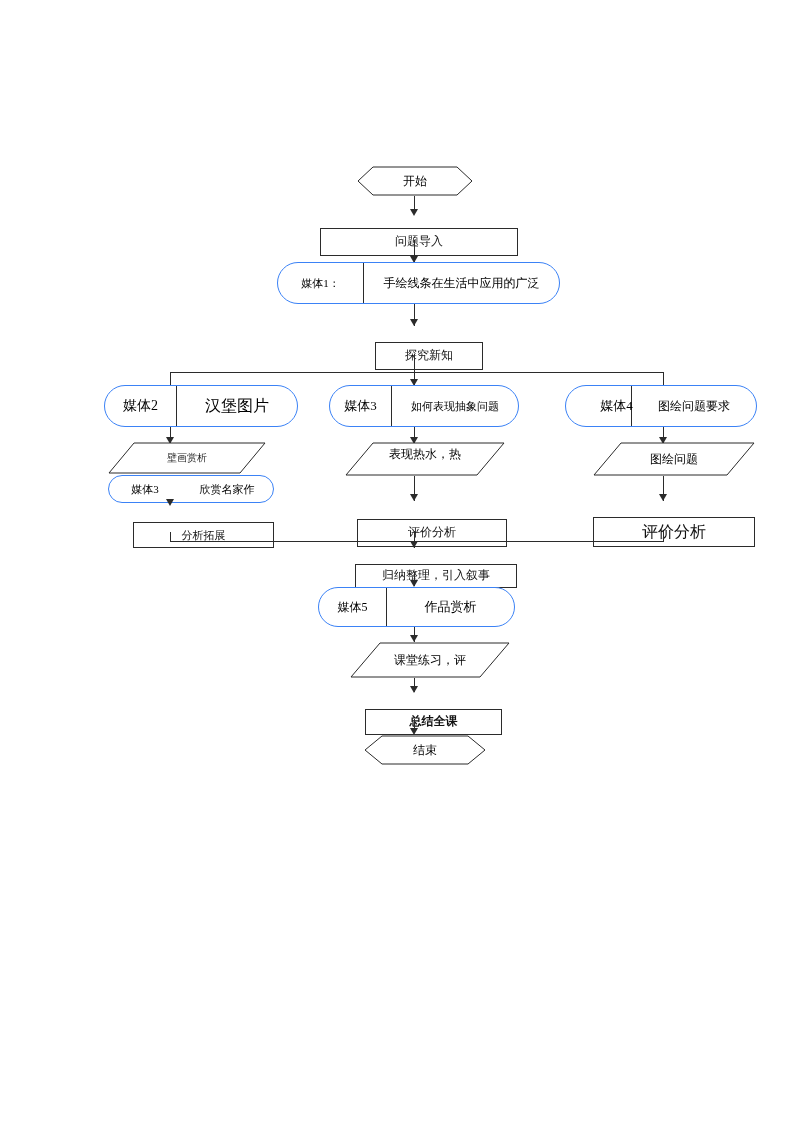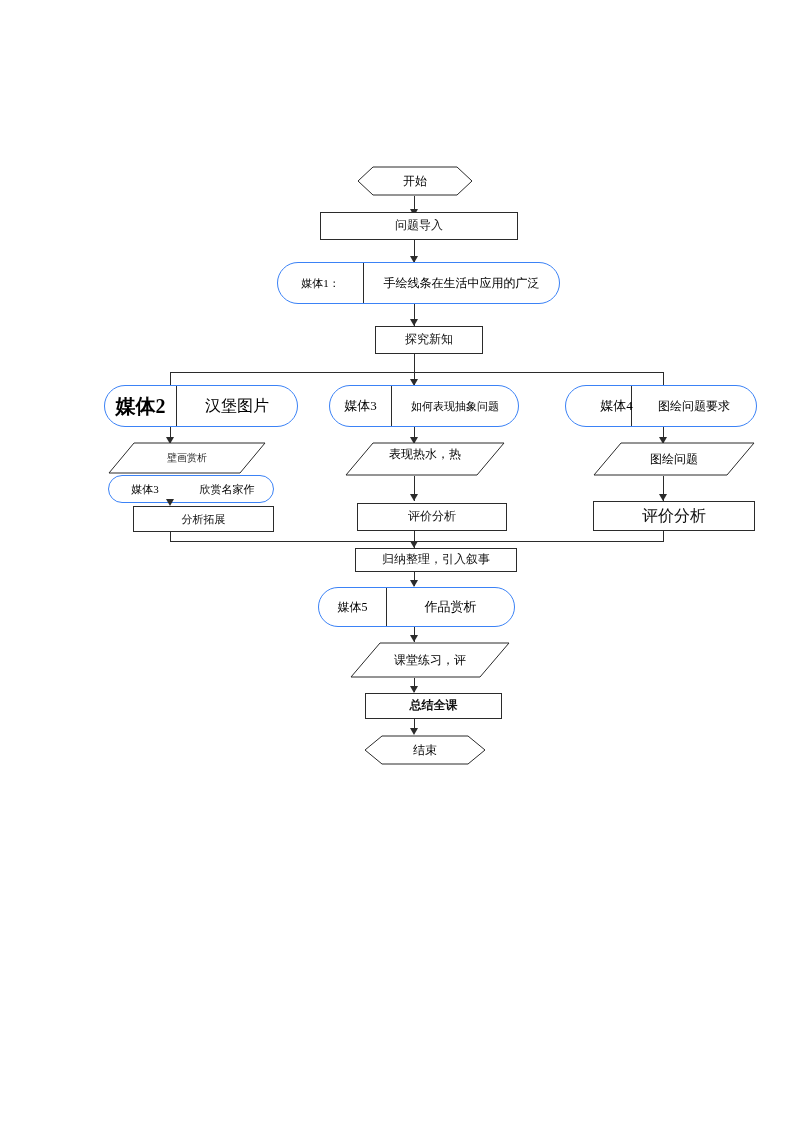--- a/index.html
+++ b/index.html
@@ -26,20 +26,21 @@
   .node {
     position: absolute;
     box-sizing: border-box;
     display: flex;
     align-items: center;
     justify-content: center;
     text-align: center;
     line-height: 1.1;
     color: #111;
     white-space: nowrap;
+    margin-top: 16px;
   }
   .rect {
     border: 1px solid #2b2b2b;
     background: #fff;
   }
   .hex-wrap {
     position: absolute;
     box-sizing: border-box;
   }
   .hex-wrap svg { display: block; }
@@ -103,21 +104,21 @@
     position: absolute;
     width: 0; height: 0;
     border-left: 4px solid transparent;
     border-right: 4px solid transparent;
     border-top: 7px solid #2b2b2b;
   }
   .fs10 { font-size: 10px; }
   .fs11 { font-size: 11px; }
   .fs12 { font-size: 12px; }
   .fs13 { font-size: 13px; }
-  .fs14 { font-size: 20px; font-weight: bold; }
+  .fs14 { font-size: 14px; }
   .fs16 { font-size: 16px; text-align: center; }
   .blurry {
     filter: blur(0.35px);
     opacity: 0.88;
   }
 </style>
 </head>
 <body>
 
 <div id="flow-canvas">

